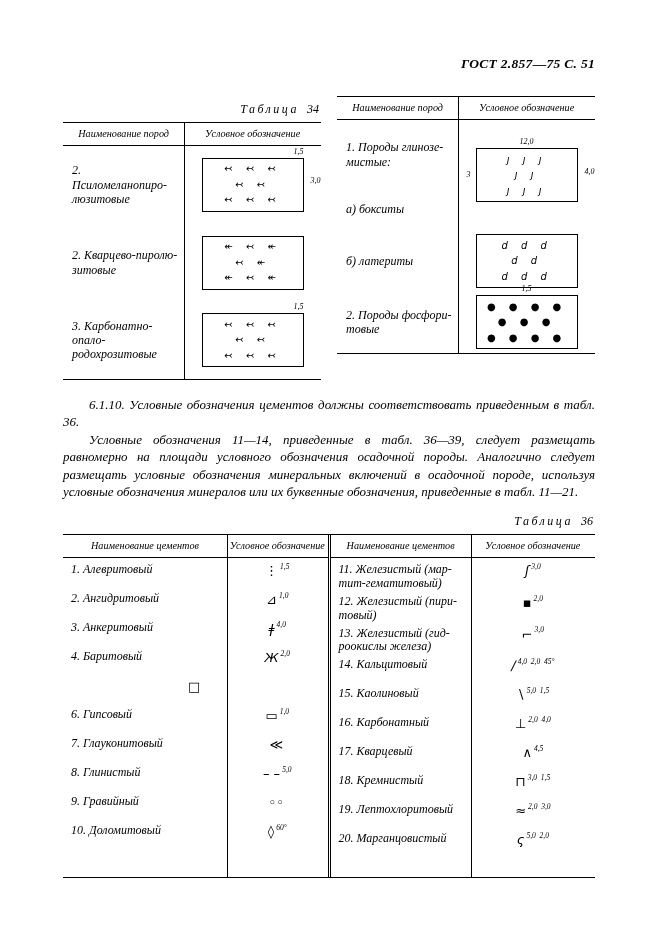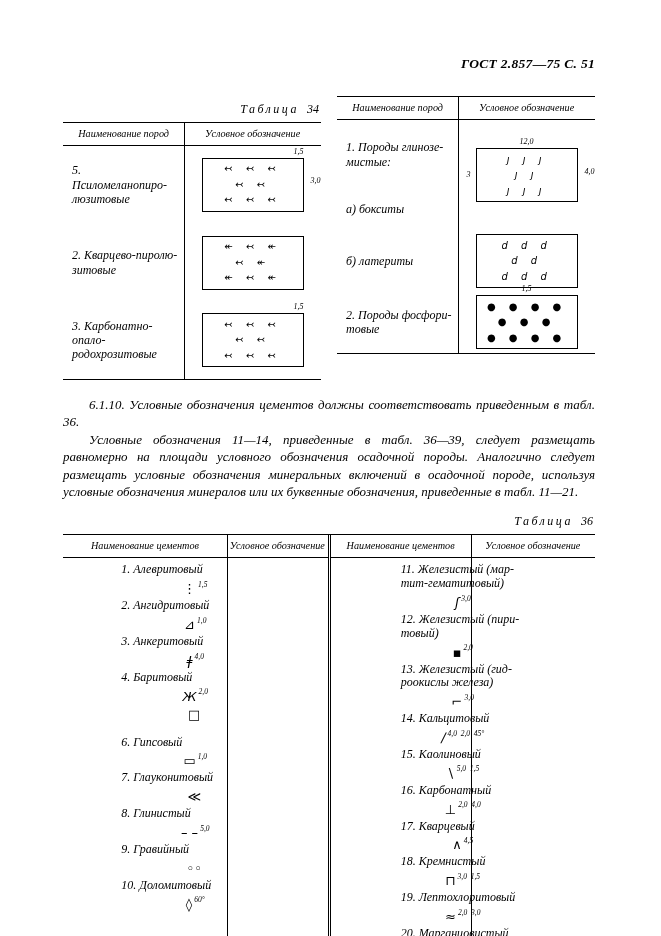--- a/index.html
+++ b/index.html
@@ -51,21 +51,21 @@
   .half::before { content: ""; position: absolute; top: 0; bottom: 0; width: 1px; background: #000; }
   .half.left { border-right: 3px double #000; }
   .half.left::before { left: 62%; }
   .half.right::before { left: 53%; }
   .half .hcell.n { width: 62%; }
   .half .hcell.s { width: 38%; }
   .half.right .hcell.n { width: 53%; }
   .half.right .hcell.s { width: 47%; }
 
   .crows { flex: 1; padding-top: 3px; }
-  .c-row { display: flex; align-items: center; min-height: 29px; flex-direction: column; }
+  .c-row { display: flex; align-items: flex-start; min-height: 29px; }
   .c-name { width: 62%; padding: 2px 4px 2px 8px; font-size: 12px; line-height: 1.15; white-space: pre-line; }
   .half.right .c-name { width: 53%; }
   .c-sym { flex: 1; text-align: center; }
   .glyph { font-family: "DejaVu Sans", sans-serif; font-size: 13px; }
   .cdims { font-size: 7.5px; vertical-align: super; margin-left: 2px; white-space: pre; }
 </style>
 </head>
 <body>
 
 <div class="page">
@@ -79,21 +79,21 @@
         <span class="cap-word">Таблица</span><span class="cap-num">34</span>
       </div>
       <div class="gtable t34">
         <div class="hrow">
           <div class="hcell n">Наименование пород</div>
           <div class="hcell s">Условное обозначение</div>
         </div>
         <div class="prows">
 
           <div class="prow">
-            <div class="ncell">5. Псиломеланопиро-
+            <div class="ncell">2. Псиломеланопиро-
 люзитовые</div>
             <div class="scell">
               <div class="patt-wrap">
                 <span class="dim dim-top">1,5</span>
                 <span class="dim dim-right">3,0</span>
                 <div class="patt-box">
                   <div class="pline">↢ ↢ ↢</div>
                   <div class="pline">↢ ↢</div>
                   <div class="pline">↢ ↢ ↢</div>
                 </div>

